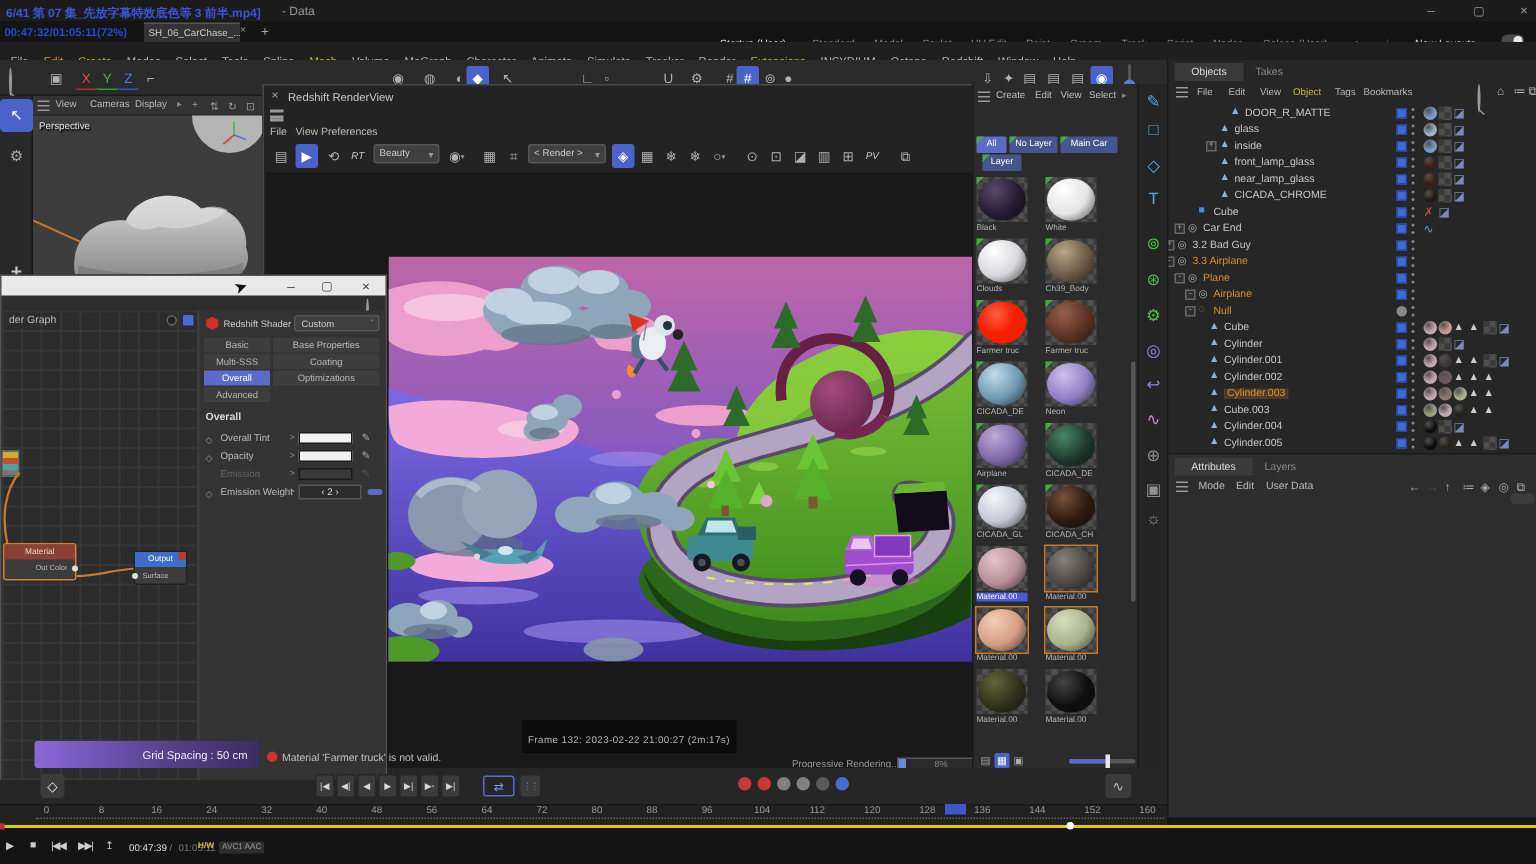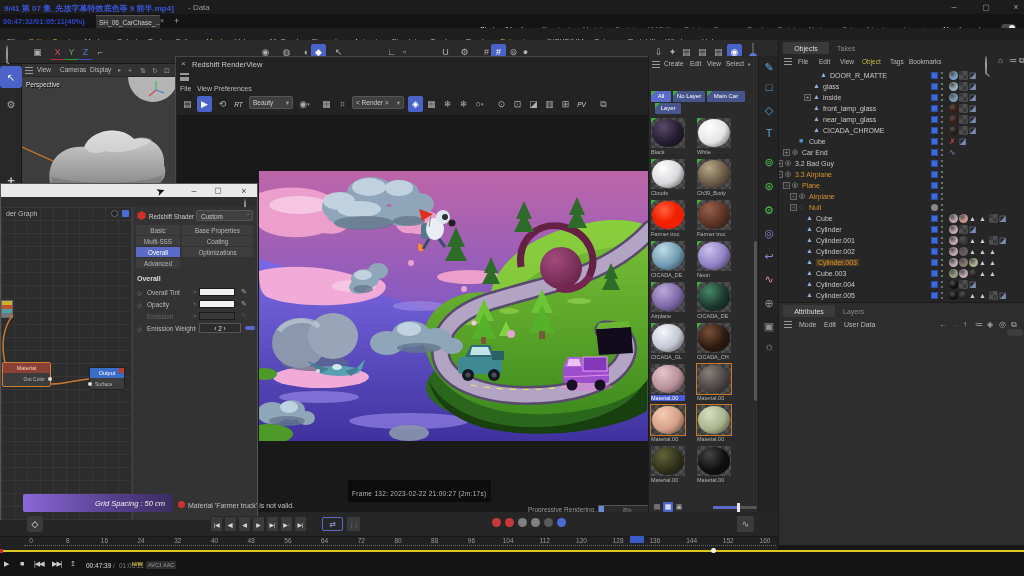--- a/index.html
+++ b/index.html
@@ -38,29 +38,29 @@
   .stab.on{background:#5a6cc8;color:#fff;}
   .prow{position:absolute;height:10px;font-size:6.5px;color:#b8b8b8;}
   .grid-bg{background-color:#2c2c2c;background-image:linear-gradient(#363636 1px,transparent 1px),linear-gradient(90deg,#363636 1px,transparent 1px);background-size:13px 13px;}
 </style>
 </head>
 <body>
 
 <div id="app">
 
   <div class="ab" style="left:0;top:0;width:1024px;height:14px;background:#1c1c1c;">
-    <span class="ab" style="left:4px;top:3px;font-size:8px;font-weight:bold;color:#3a55d8;">9/41 第 07 集_先放字幕特效底色等 9 前半.mp4]</span>
+    <span class="ab" style="left:4px;top:3px;font-size:8px;font-weight:bold;color:#3a55d8;">6/41 第 07 集_先放字幕特效底色等 3 前半.mp4]</span>
     <span class="ab" style="left:188px;top:3px;font-size:8px;color:#9a9a9a;"> - Data</span>
     <span class="ab ic" style="left:946px;top:1px;width:16px;height:12px;font-size:9px;color:#999;">–</span>
     <span class="ab ic" style="left:978px;top:1px;width:16px;height:12px;font-size:8px;color:#999;">▢</span>
     <span class="ab ic" style="left:1008px;top:1px;width:16px;height:12px;font-size:9px;color:#999;">×</span>
   </div>
 
   <div class="ab" style="left:0;top:14px;width:1024px;height:14px;background:#141414;">
-    <span class="ab" style="left:3px;top:3px;font-size:7.5px;font-weight:bold;color:#2f46c8;">00:47:32/01:05:11(40%)</span>
+    <span class="ab" style="left:3px;top:3px;font-size:7.5px;font-weight:bold;color:#2f46c8;">00:47:32/01:05:11(72%)</span>
     <span class="ab" style="left:96px;top:1px;width:64px;height:13px;background:#333;border-top:1px solid #555;color:#ccc;font-size:6.5px;padding:3px 2px 0 3px;white-space:nowrap;overflow:hidden;">SH_06_CarChase_...</span>
     <span class="ab" style="left:160px;top:3px;font-size:7px;color:#999;">×</span>
     <span class="ab" style="left:174px;top:2px;font-size:9px;color:#aaa;">+</span>
     <div class="ab" style="left:480px;top:4px;width:544px;height:10px;white-space:nowrap;">
       <span class="ltab" style="color:#e8e8e8;border-bottom:2px solid #4a7ad8;padding-bottom:1px;">Startup (User)</span>
       <span id="layoutTabs"><span class="ltab">Standard</span><span class="ltab">Model</span><span class="ltab">Sculpt</span><span class="ltab">UV Edit</span><span class="ltab">Paint</span><span class="ltab">Groom</span><span class="ltab">Track</span><span class="ltab">Script</span><span class="ltab">Nodes</span><span class="ltab">Coloso (User)</span></span>
       <span class="ltab" style="color:#ccc;">+</span>
       <span class="ltab" style="color:#555;">|</span>
       <span class="ltab" style="color:#ddd;">New Layouts</span>
       <span style="display:inline-block;width:15px;height:8px;background:#4a4a4a;border-radius:4px;position:relative;vertical-align:middle;"><i style="position:absolute;right:1px;top:1px;width:6px;height:6px;background:#e8e8e8;border-radius:50%;"></i></span>
@@ -870,21 +870,21 @@
             <span style="position: absolute; left: 66px; top: 0px; width: 42px; height: 10px; background: rgb(44, 44, 44); border: 1px solid rgb(85, 85, 85); color: rgb(221, 221, 221); font-size: 6.5px; text-align: center; padding-top: 1px;">‹  2  ›</span>
             <span style="position: absolute; left: 112px; top: 3px; width: 10px; height: 4px; background: rgb(90, 106, 200); border-radius: 2px;"></span>
           </div>
         </div>
     </div>
   </div>
 
   <div class="ab" style="left:0;top:512px;width:778px;height:24px;background:#262626;z-index:20;"></div>
   <div class="ab" style="left:0;top:536px;width:778px;height:14px;background:#212121;border-top:1px solid #181818;z-index:20;"></div>
   <div class="ab" style="left:23px;top:494px;width:150px;height:18px;border-radius:2px;background:linear-gradient(90deg,#8a68d8,#55408c 60%,#3a2c60);z-index:40;">
-    <span style="position:absolute;right:8px;top:5px;font-size:7.5px;color:#f0f0f0;font-style:italic;">Grid Spacing : 50 cm</span>
+    <span style="position:absolute;right:8px;top:5px;font-size:7.5px;color:#f0f0f0;">Grid Spacing : 50 cm</span>
   </div>
   <span class="ab" style="left:178px;top:501px;width:7px;height:7px;border-radius:50%;background:#d03030;z-index:40;"></span>
   <span class="ab" style="left:188px;top:502px;font-size:7px;color:#c0c0c0;z-index:40;">Material 'Farmer truck' is not valid.</span>
 
   <div class="ab ic" style="left:27px;top:516px;width:16px;height:16px;background:#3b3b3b;border-radius:3px;font-size:9px;color:#e8e8e8;z-index:41;">◇</div>
   <div id="transport" style="position:absolute;z-index:41;left:0;top:0;">
       <div class="trbtn" style="left: 210px;">|◀</div>
       <div class="trbtn" style="left: 224px;">◀|</div>
       <div class="trbtn" style="left: 238px;">◀</div>
       <div class="trbtn" style="left: 252px;">▶</div>

